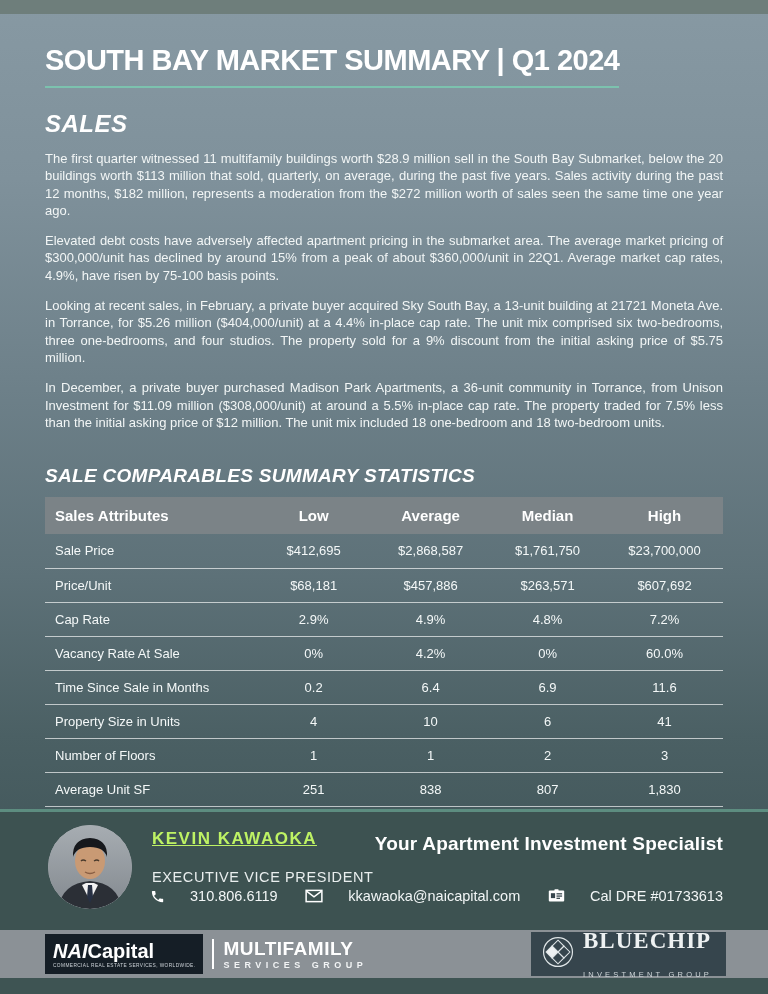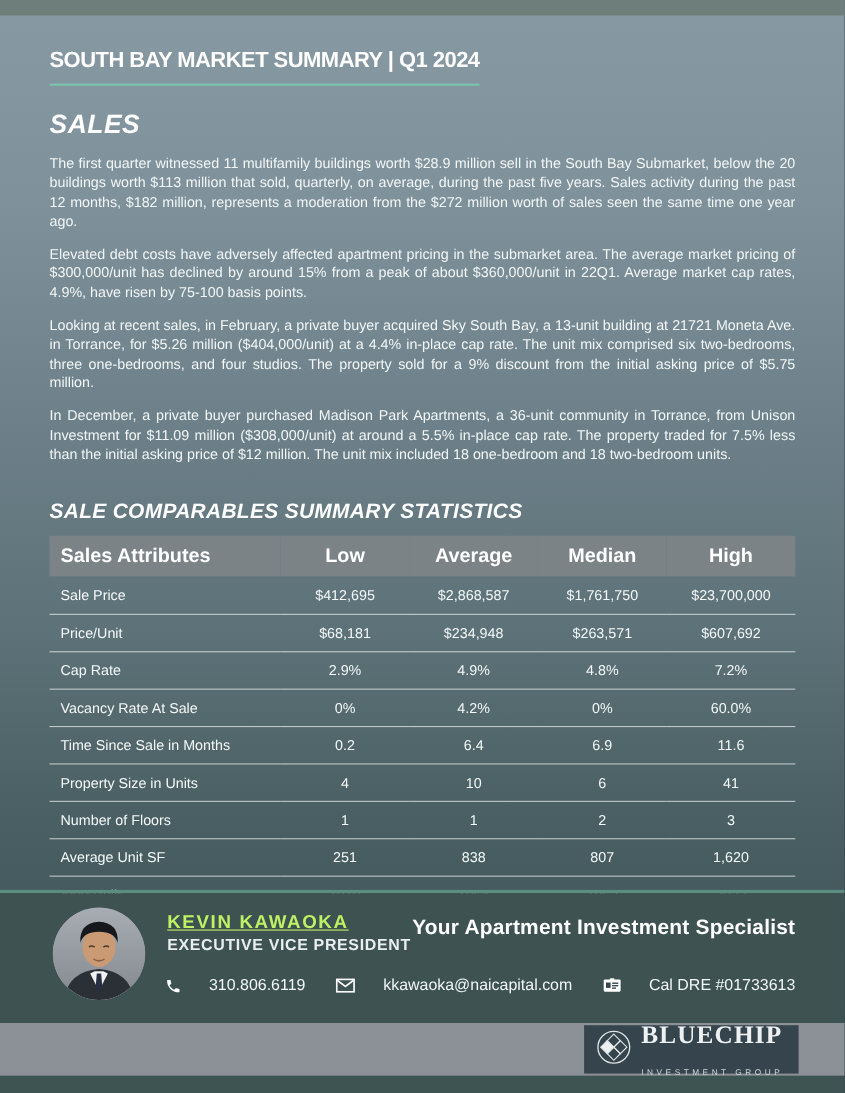--- a/index.html
+++ b/index.html
@@ -26,21 +26,21 @@
   .top-strip {
     position: absolute; top: 0; left: 0; right: 0; height: 14px;
     background: #6e7e7b;
   }
 
   .main { position: absolute; top: 14px; left: 45px; right: 45px; }
 
   .page-title {
     display: inline-block;
     margin-top: 30px;
-    font-size: 20px;
+    font-size: 29px;
     font-weight: 700;
     letter-spacing: -0.5px;
     color: #ffffff;
     padding-bottom: 9px;
     border-bottom: 2px solid #7cc2ae;
     white-space: nowrap;
   }
 
   .section-heading {
     font-style: italic;
@@ -63,21 +63,21 @@
     margin-top: 10px;
     width: 100%;
     border-collapse: collapse;
     table-layout: fixed;
   }
   table.stats col.c-attr { width: 31%; }
   table.stats col.c-num  { width: 17.25%; }
   table.stats thead th {
     background: #7b8387;
     color: #ffffff;
-    font-size: 18px;
+    font-size: 15px;
     font-weight: 700;
     height: 37px;
     text-align: center;
     vertical-align: middle;
   }
   table.stats thead th:first-child { text-align: left; padding-left: 10px; }
   table.stats tbody td {
     height: 34px;
     font-size: 13px;
     color: #f4f8f8;
@@ -102,22 +102,22 @@
     overflow: hidden;
     background: #8d9399;
   }
   .agent-block { position: absolute; left: 152px; top: 17px; }
   .agent-name {
     font-size: 17px; font-weight: 700; letter-spacing: 1.5px; color: #bef264;
     white-space: nowrap;
     text-decoration: underline;
   }
   .agent-title {
-    font-size: 14.5px; font-weight: 700; letter-spacing: 0.6px; color: #e9eeee;
-    margin-top: 3px; white-space: nowrap;
+    font-size: 14.5px; font-weight: 400; letter-spacing: 0.6px; color: #e9eeee;
+    margin-top: 20px; white-space: nowrap;
   }
   .tagline {
     position: absolute; right: 45px; top: 21px;
     font-size: 19px; font-weight: 700; letter-spacing: 0.2px; color: #ffffff;
     white-space: nowrap;
   }
   .contact-row {
     position: absolute; left: 150px; right: 45px; top: 76px;
     display: flex; justify-content: space-between; align-items: center;
   }
@@ -207,21 +207,21 @@
           <tr>
             <td>Sale Price</td>
             <td>$412,695</td>
             <td>$2,868,587</td>
             <td>$1,761,750</td>
             <td>$23,700,000</td>
           </tr>
           <tr>
             <td>Price/Unit</td>
             <td>$68,181</td>
-            <td>$234,948</td>
+            <td>$457,886</td>
             <td>$263,571</td>
             <td>$607,692</td>
           </tr>
           <tr>
             <td>Cap Rate</td>
             <td>2.9%</td>
             <td>4.9%</td>
             <td>4.8%</td>
             <td>7.2%</td>
           </tr>
@@ -251,21 +251,21 @@
             <td>1</td>
             <td>1</td>
             <td>2</td>
             <td>3</td>
           </tr>
           <tr>
             <td>Average Unit SF</td>
             <td>251</td>
             <td>838</td>
             <td>807</td>
-            <td>1,620</td>
+            <td>1,830</td>
           </tr>
           <tr>
             <td>Year Built</td>
             <td>1910</td>
             <td>1964</td>
             <td>1962</td>
             <td>2022</td>
           </tr>
         </tbody>
     </table>
@@ -336,20 +336,33 @@
             <rect x="12" y="12.4" width="5" height="1.8" fill="#36454d"></rect>
             <rect x="9" y="0.5" width="6" height="3" rx="1" fill="#ffffff"></rect>
           </svg>
         </span>
         <span class="txt">Cal DRE #01733613</span>
       </div>
     </div>
   </div>
 
   <div class="brand-strip">
+    <div class="nai-block">
+      <div class="nai-box">
+        <div class="nai-name">
+          <span class="nai-bold">NAI</span><span>Capital</span>
+        </div>
+        <div class="nai-tagline">COMMERCIAL REAL ESTATE SERVICES, WORLDWIDE.</div>
+      </div>
+      <div class="nai-divider"></div>
+      <div class="mf-stack">
+        <div class="mf-line1">MULTIFAMILY</div>
+        <div class="mf-line2">SERVICES GROUP</div>
+      </div>
+    </div>
 
     <div class="bluechip-box">
       <span>
         <svg width="34" height="34" viewBox="0 0 40 40">
           <circle cx="20" cy="20" r="17" fill="none" stroke="#dfe5e7" stroke-width="1.4"></circle>
           <g stroke="#dfe5e7" stroke-width="1.2">
             <path d="M20 6 L27 13 L20 20 L13 13 Z" fill="none"></path>
             <path d="M27 13 L34 20 L27 27 L20 20 Z" fill="none"></path>
             <path d="M13 13 L20 20 L13 27 L6 20 Z" fill="#eef1f2"></path>
             <path d="M20 20 L27 27 L20 34 L13 27 Z" fill="none"></path>

